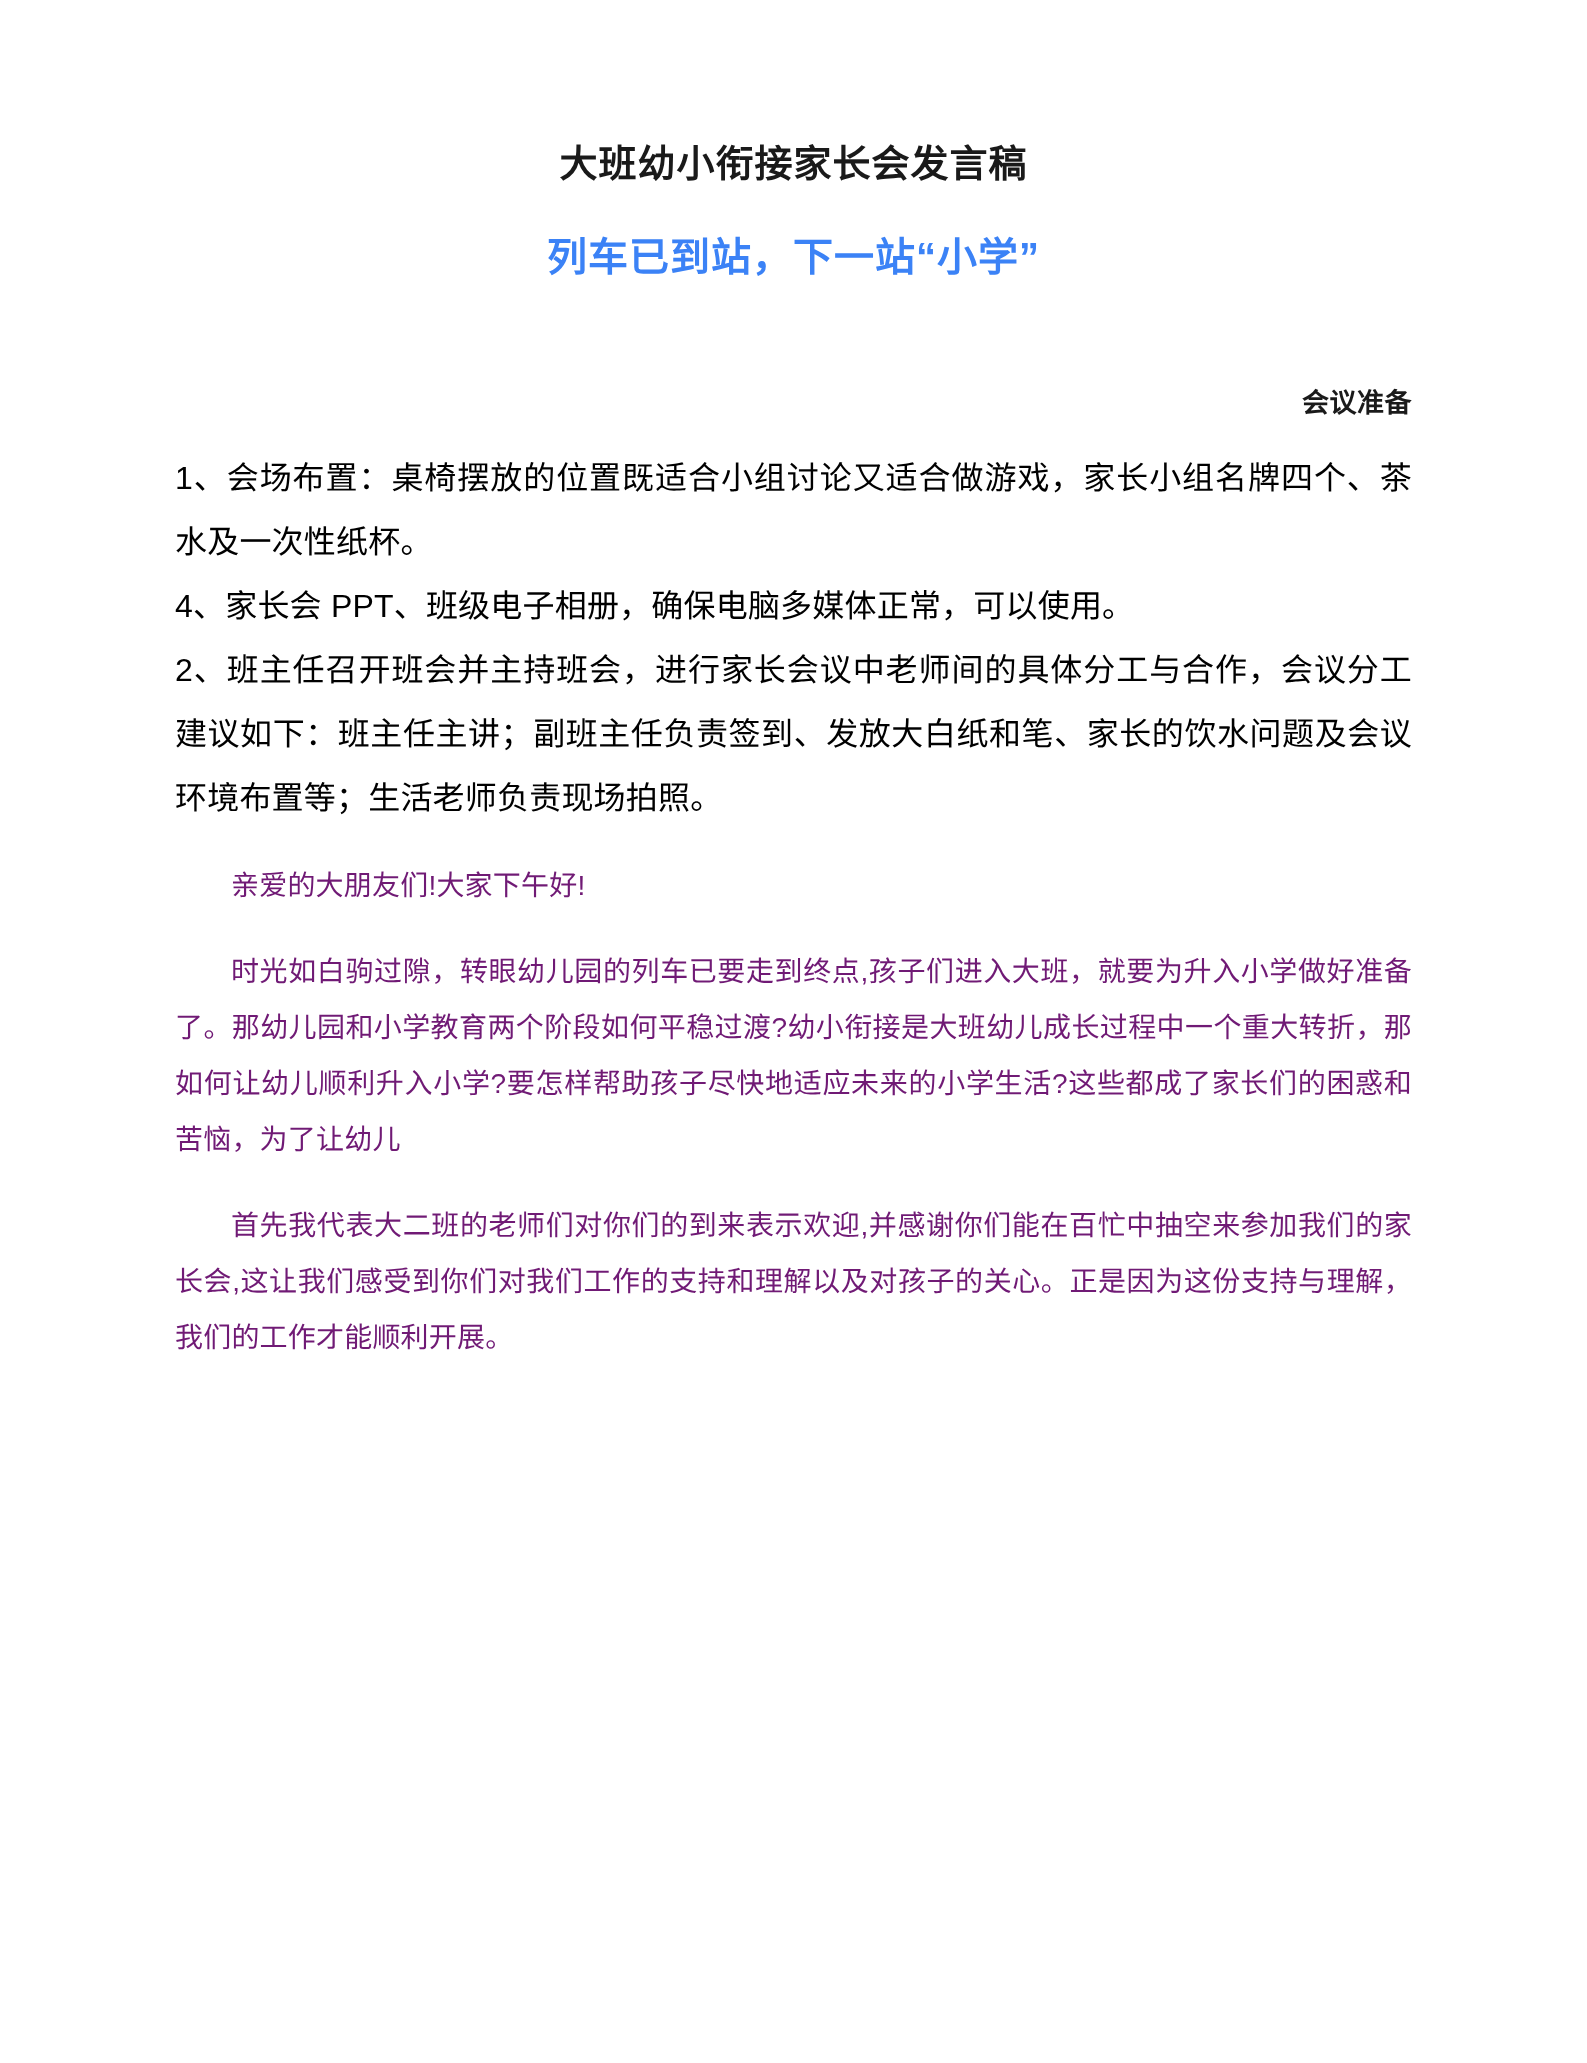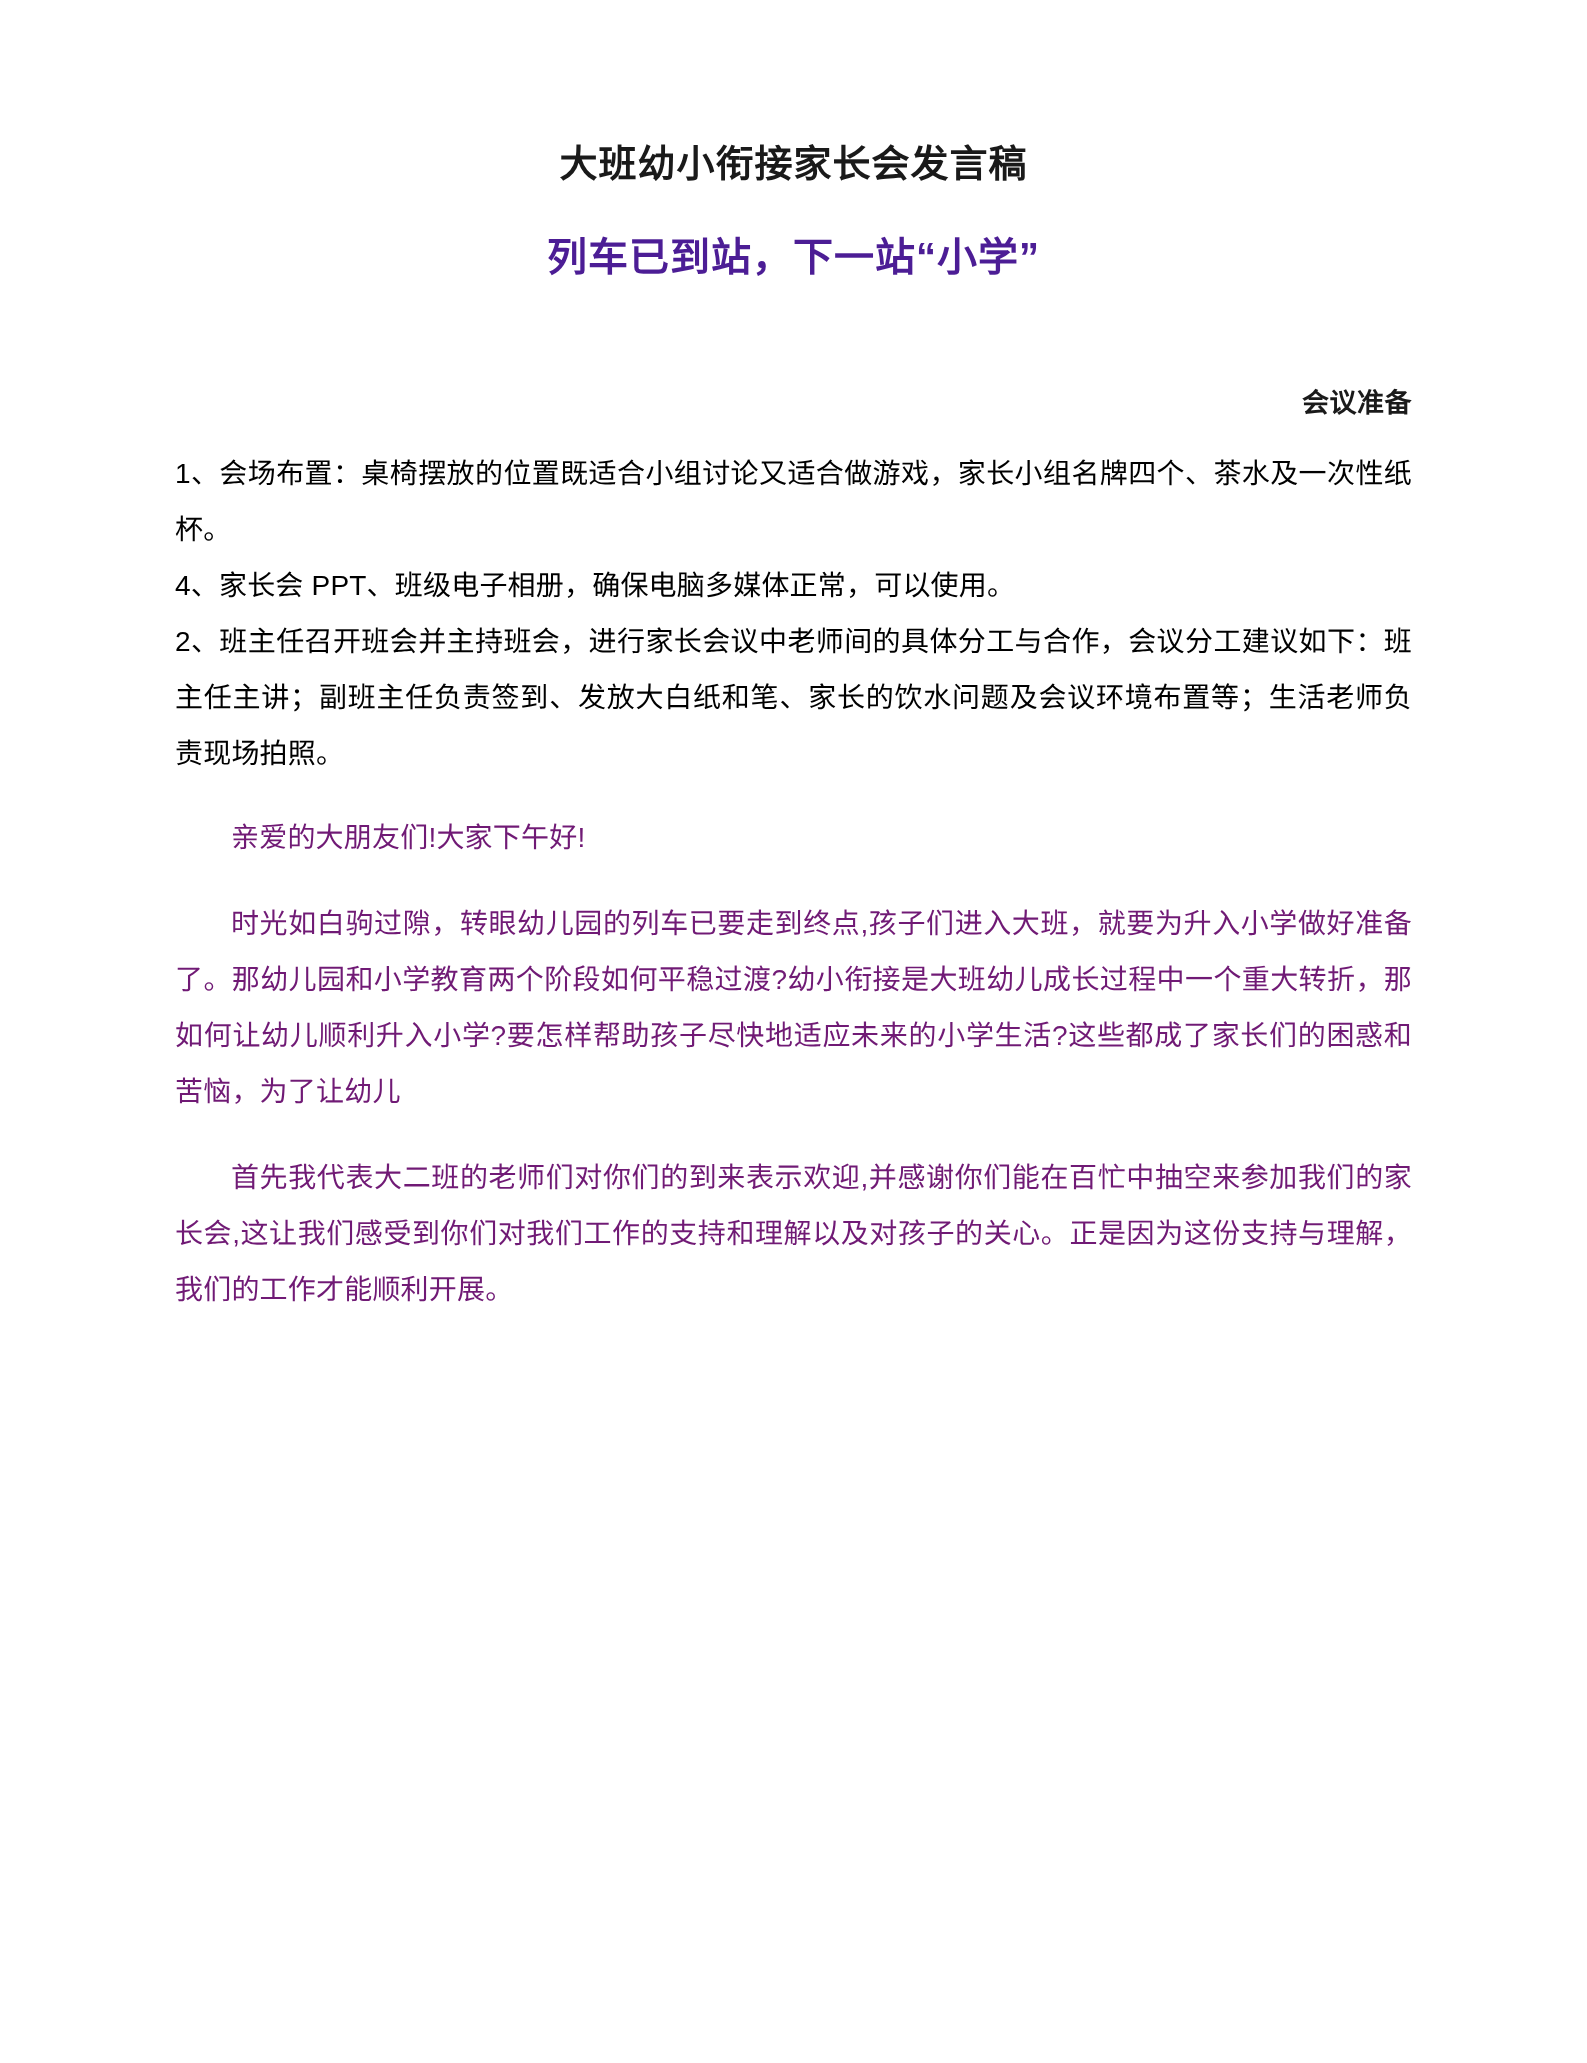--- a/index.html
+++ b/index.html
@@ -37,39 +37,39 @@
     color: #1a1a1a;
   }
   .doc-subtitle {
     margin: 0;
     padding-top: 42px;
     text-align: center;
     font-size: 40px;
     font-weight: 700;
     letter-spacing: 1px;
     line-height: 1.3;
-    color: #4c1d95;
+    color: #3b82f6;
   }
 
   
   .section-heading {
     margin: 0;
     font-size: 27px;
     font-weight: 700;
     color: #1a1a1a;
     line-height: 1.5;
     letter-spacing: 0.5px;
   }
   .section-heading.first { padding-top: 100px; text-align: right; }
   .section-heading.second { padding-top: 120px; }
 
   
   .list-block { margin-top: 22px; }
   .list-item {
-    font-size: 28px;
+    font-size: 32px;
     line-height: 2.0;
     color: #000000;
     margin: 0;
     text-align: justify;
     text-justify: inter-character;
     letter-spacing: 0.2px;
   }
 
   .speech-block { margin-top: 28px; }
   .speech-para {

